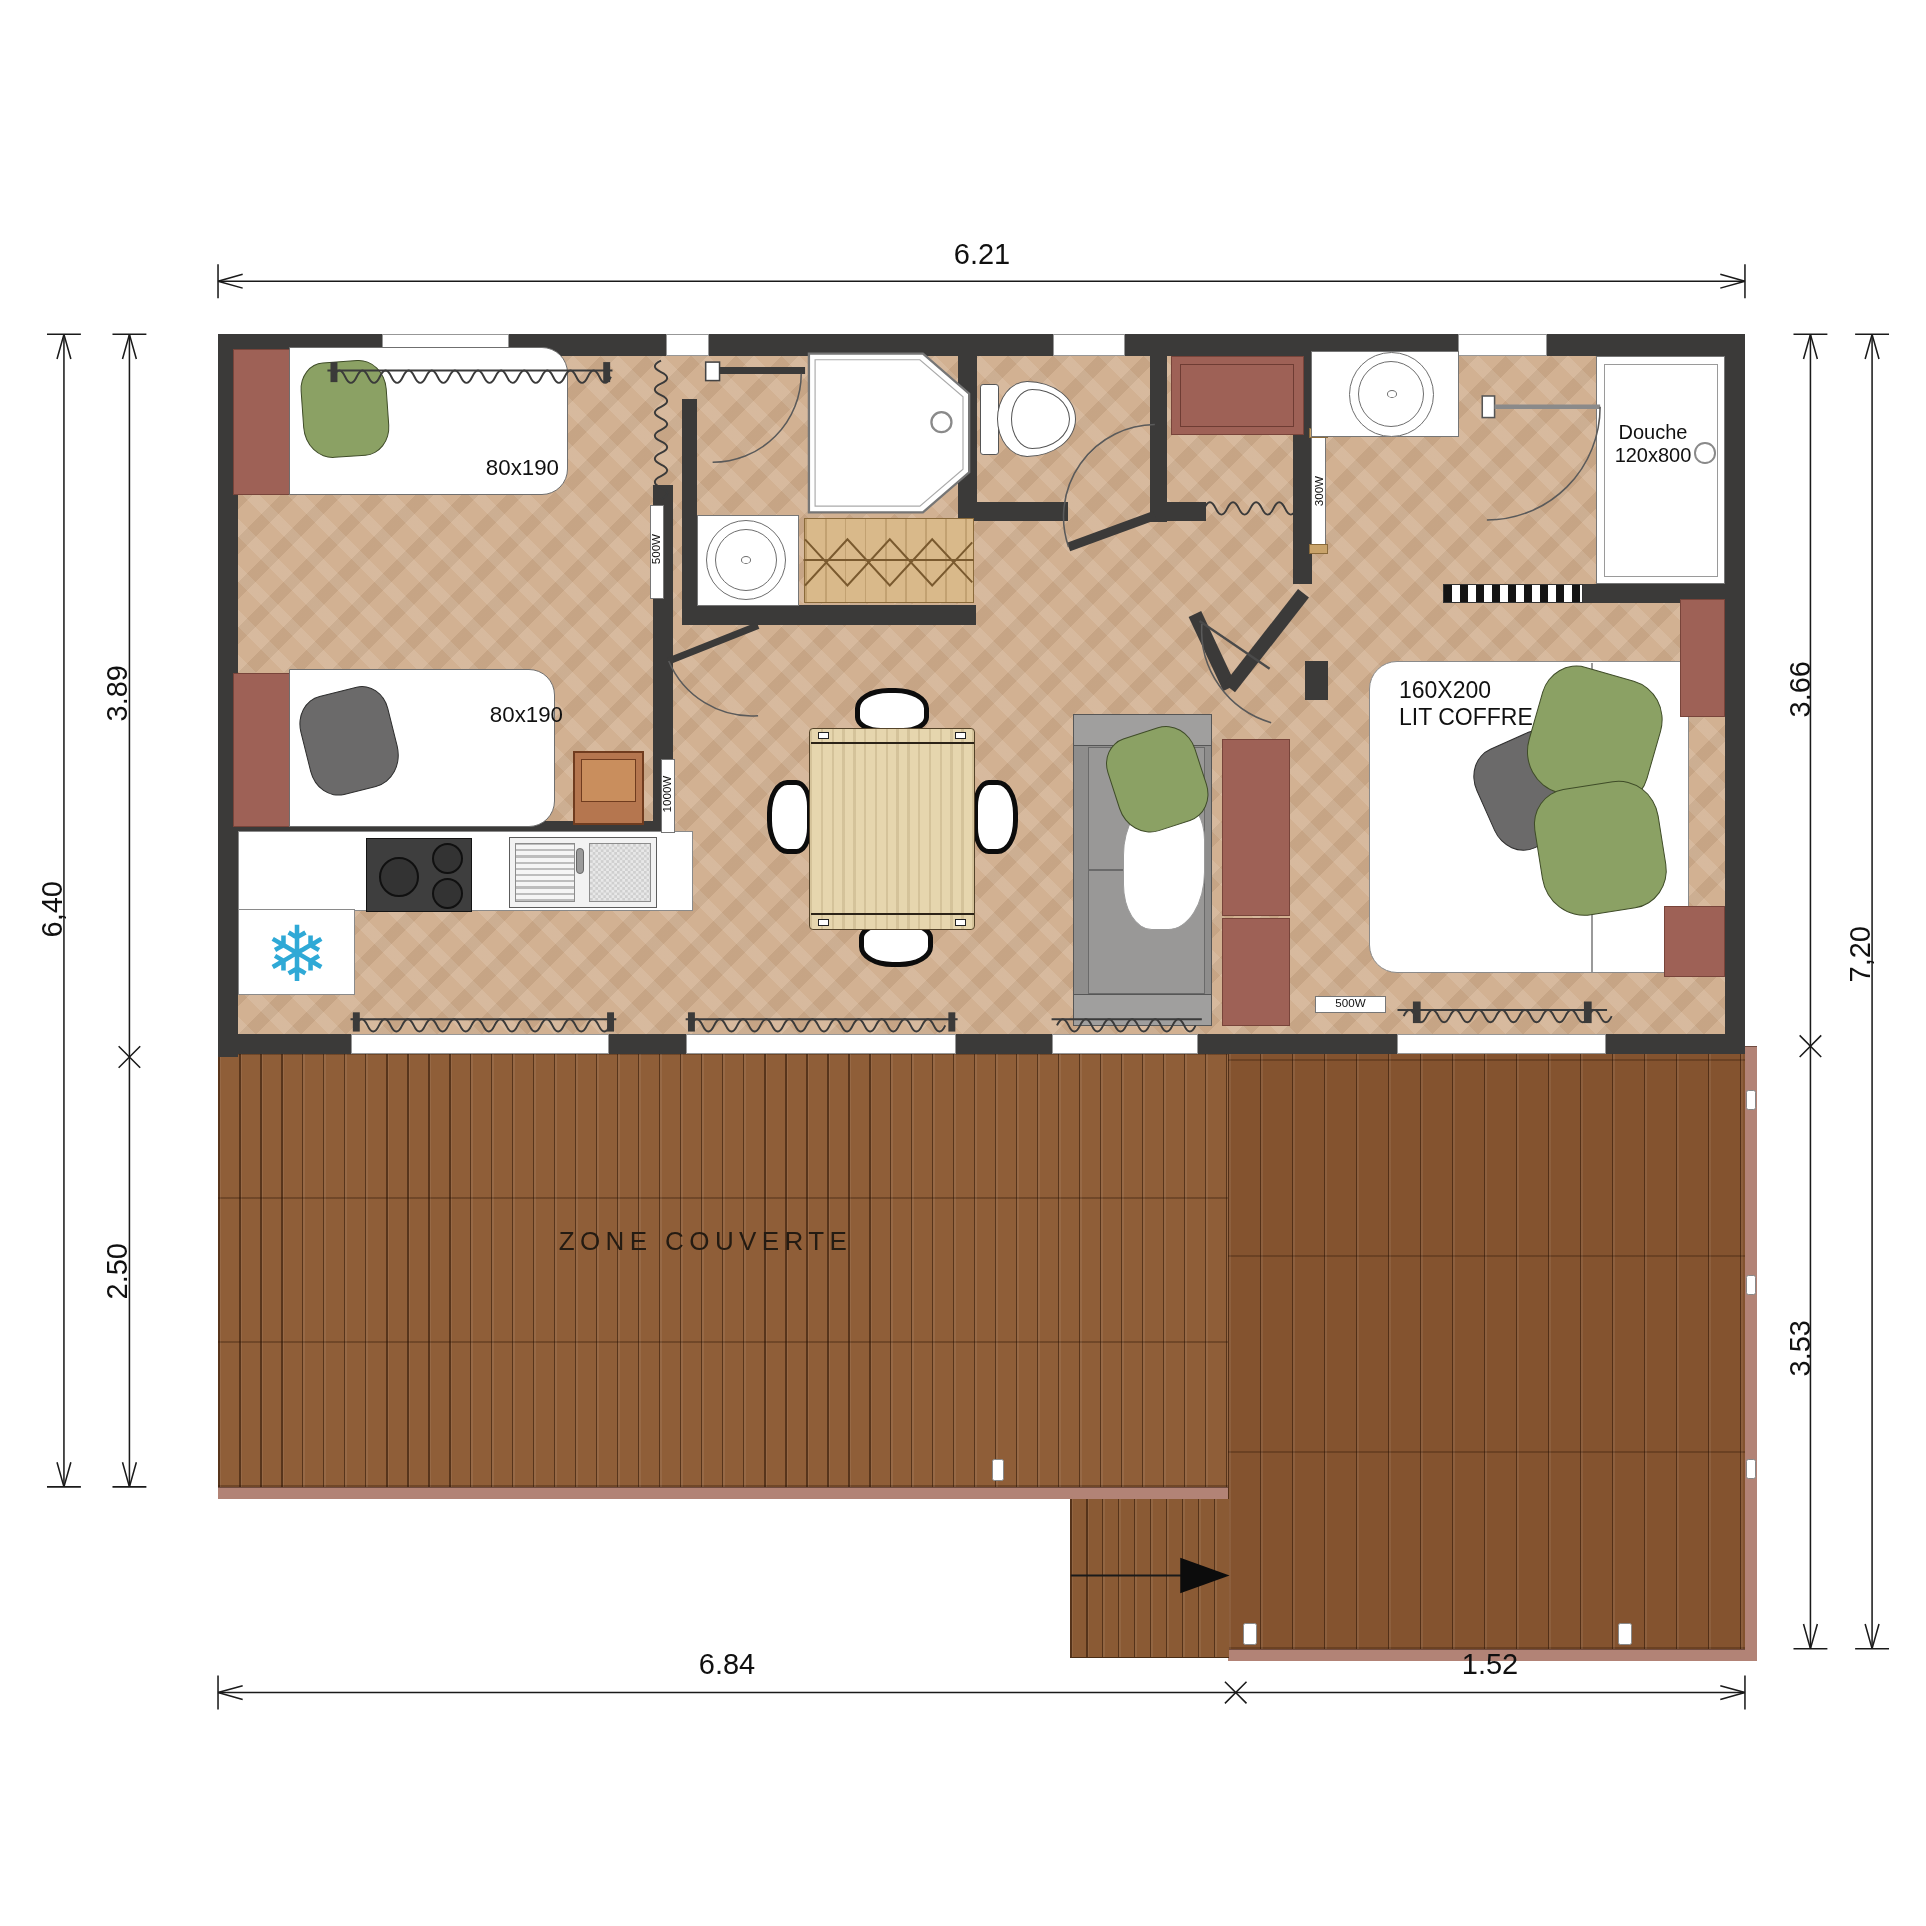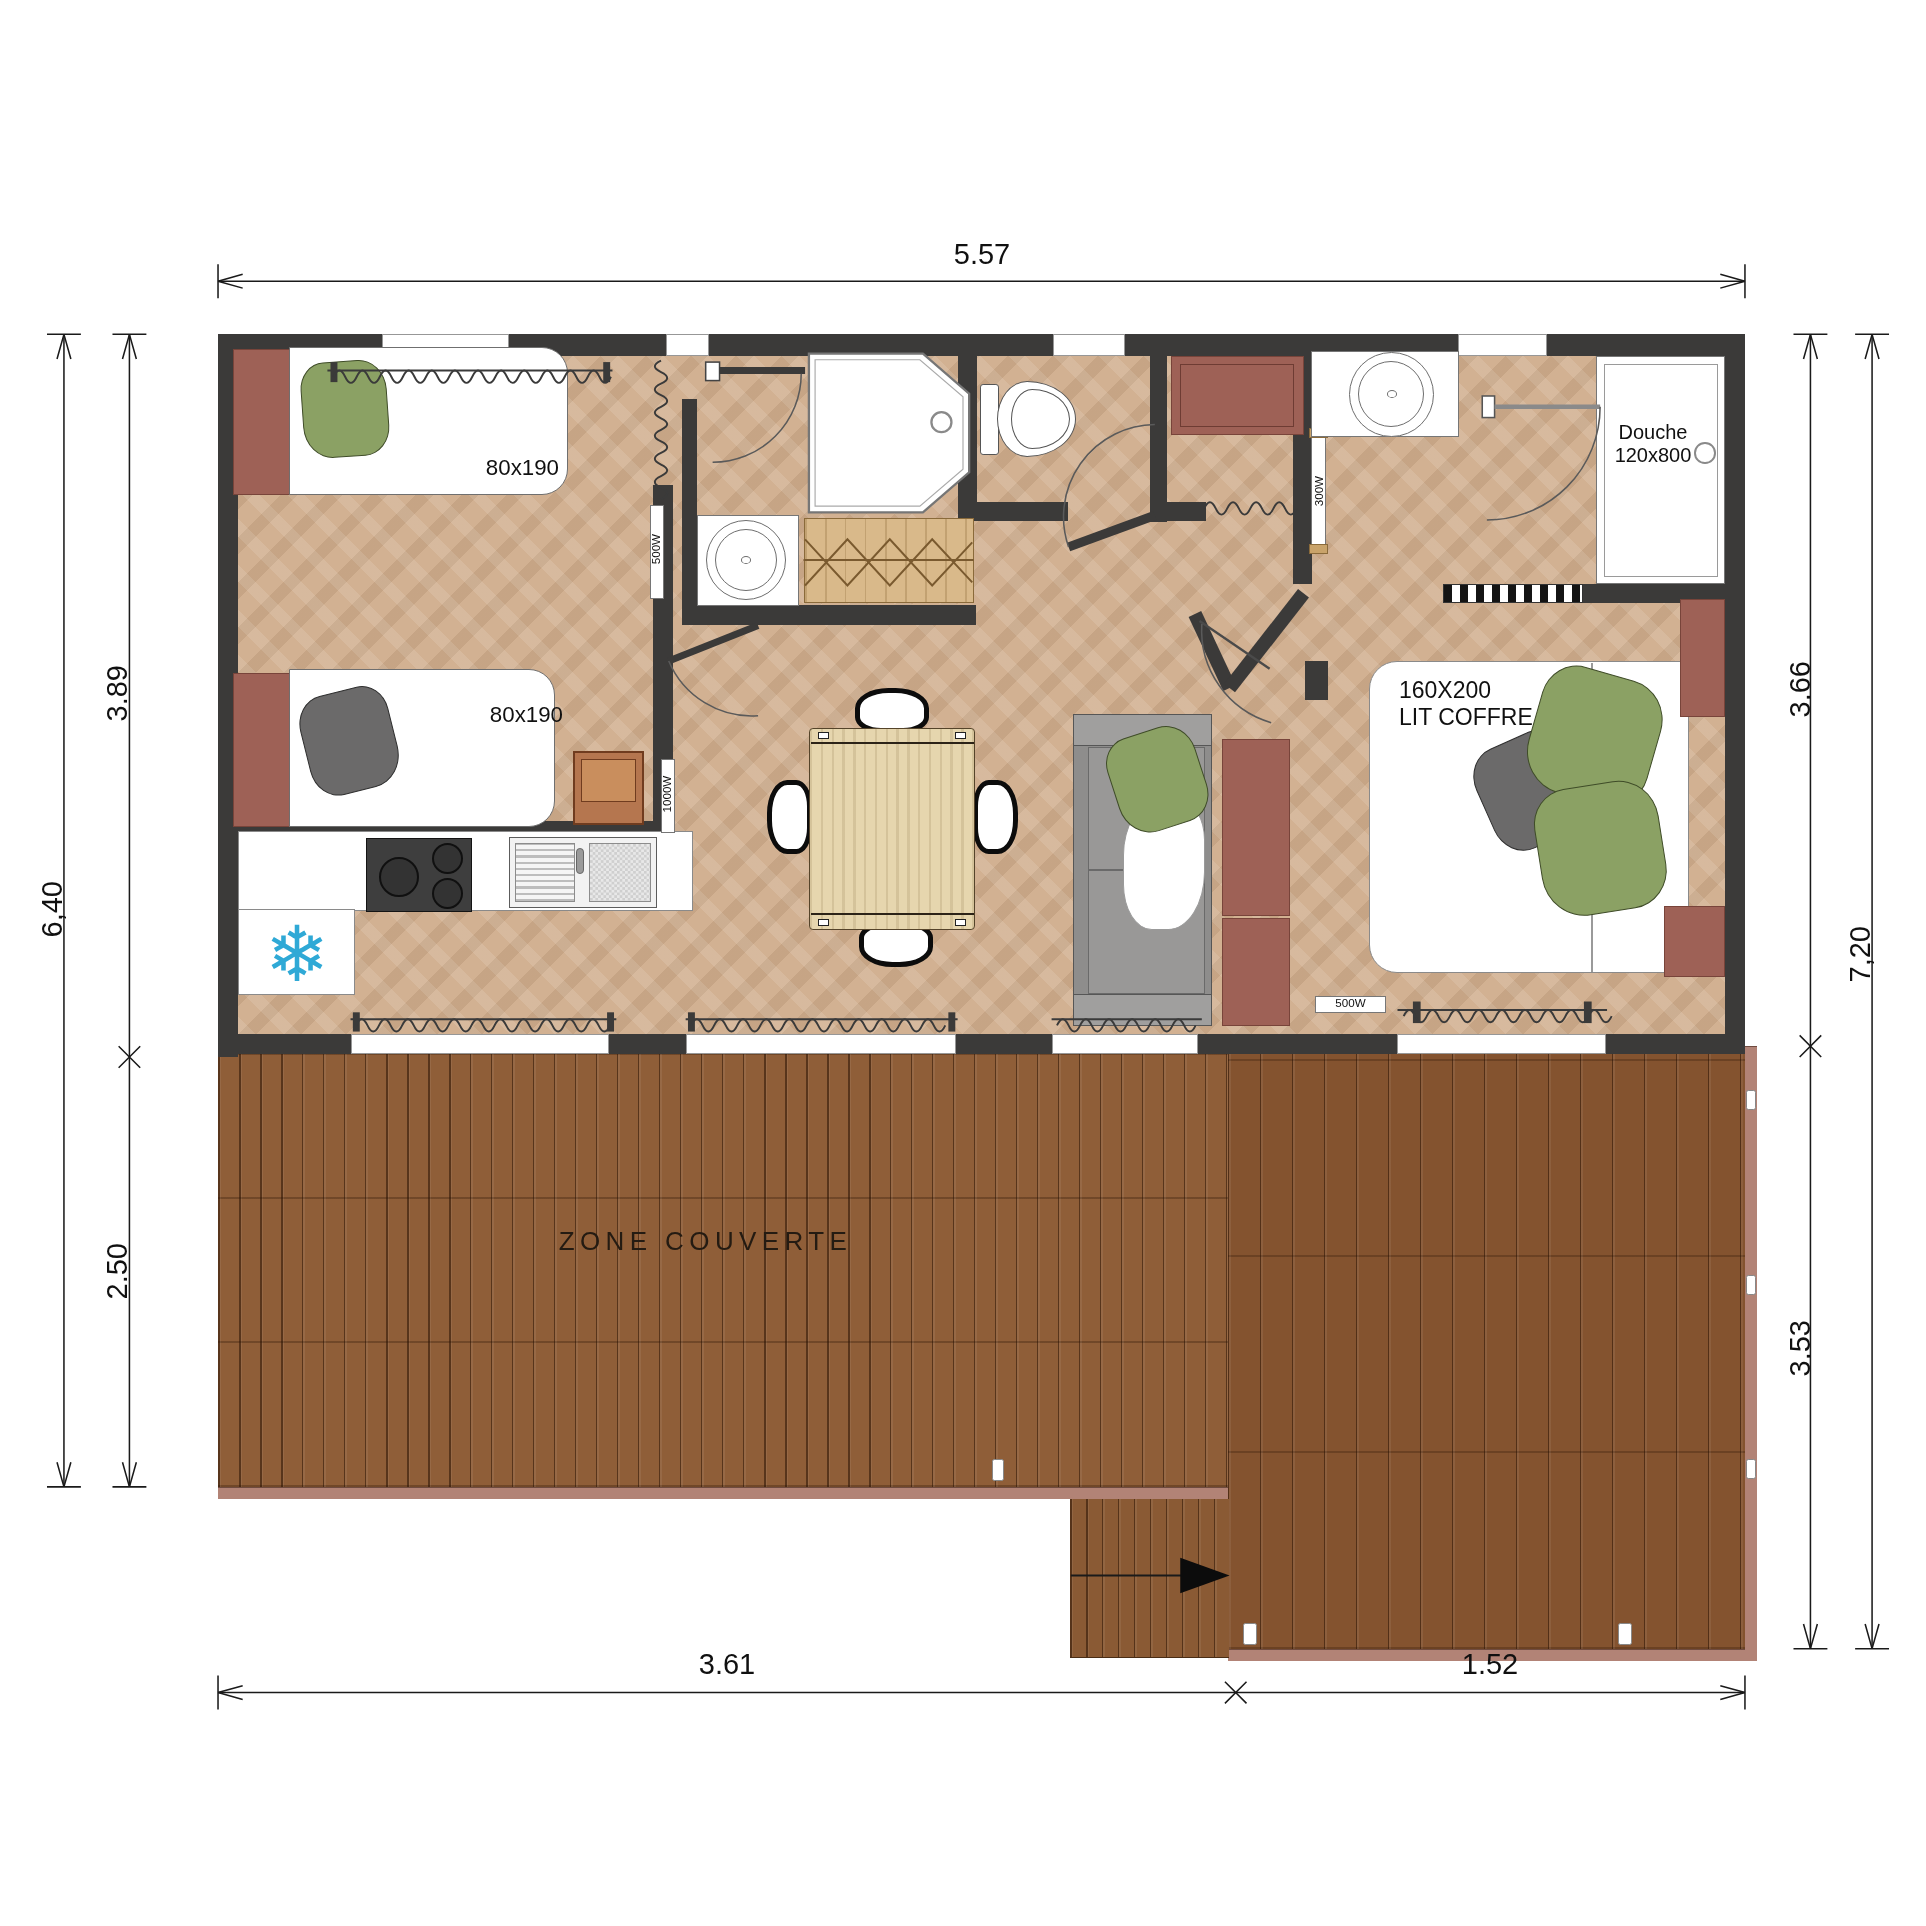--- a/index.html
+++ b/index.html
@@ -295,24 +295,24 @@
       <path d="M2430,434 L2421,466 M2430,434 L2439,466 M2430,2140 L2421,2108 M2430,2140 L2439,2108"></path>
 
       <line x1="283" y1="2197" x2="2265" y2="2197"></line>
       <line x1="283" y1="2175" x2="283" y2="2219"></line>
         <line x1="2265" y1="2175" x2="2265" y2="2219"></line>
       <path d="M283,2197 L315,2188 M283,2197 L315,2206 M2265,2197 L2233,2188 M2265,2197 L2233,2206"></path>
       <path d="M1590,2183 L1618,2211 M1590,2211 L1618,2183"></path>
     </g>
   </svg>
 
-  <div class="abs lbl dim" style="left:905px;top:239px;width:154px;text-align:center;">5.57</div>
+  <div class="abs lbl dim" style="left:905px;top:239px;width:154px;text-align:center;">6.21</div>
   <div class="abs lbl dim rot" style="left:-25px;top:894px;width:154px;text-align:center;">6,40</div>
   <div class="abs lbl dim rot" style="left:40px;top:678px;width:154px;text-align:center;">3.89</div>
   <div class="abs lbl dim rot" style="left:40px;top:1256px;width:154px;text-align:center;">2.50</div>
   <div class="abs lbl dim rot" style="left:1723px;top:674px;width:154px;text-align:center;">3.66</div>
   <div class="abs lbl dim rot" style="left:1783px;top:939px;width:154px;text-align:center;">7,20</div>
   <div class="abs lbl dim rot" style="left:1723px;top:1333px;width:154px;text-align:center;">3.53</div>
-  <div class="abs lbl dim" style="left:650px;top:1649px;width:154px;text-align:center;">3.61</div>
+  <div class="abs lbl dim" style="left:650px;top:1649px;width:154px;text-align:center;">6.84</div>
   <div class="abs lbl dim" style="left:1413px;top:1649px;width:154px;text-align:center;">1.52</div>
 
 </div>
 
 
 </body></html>

